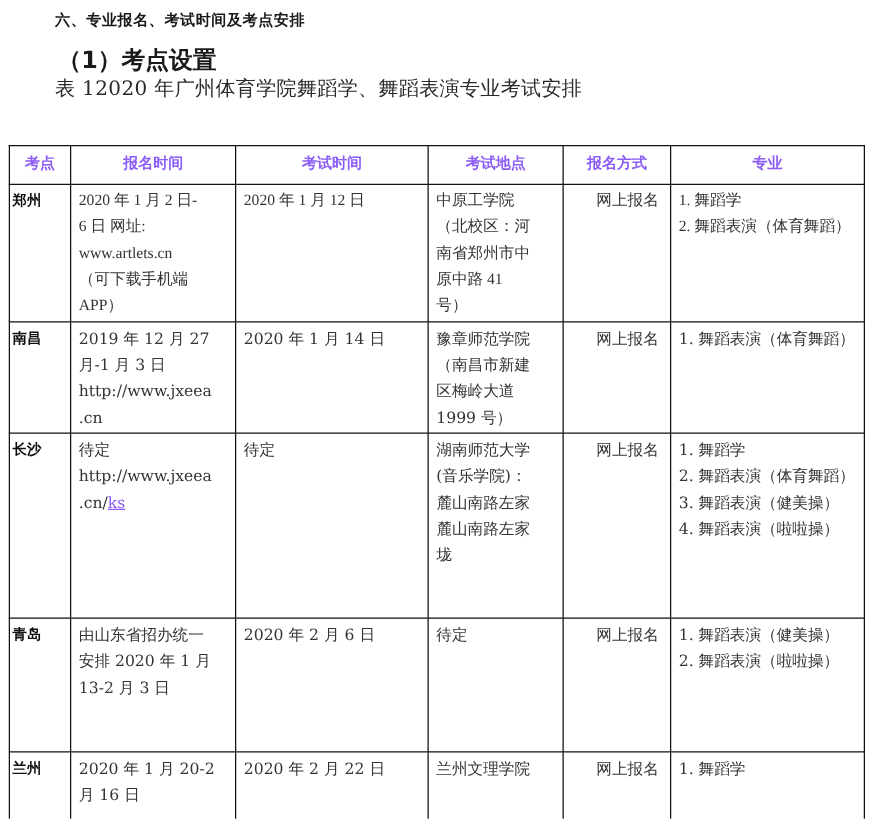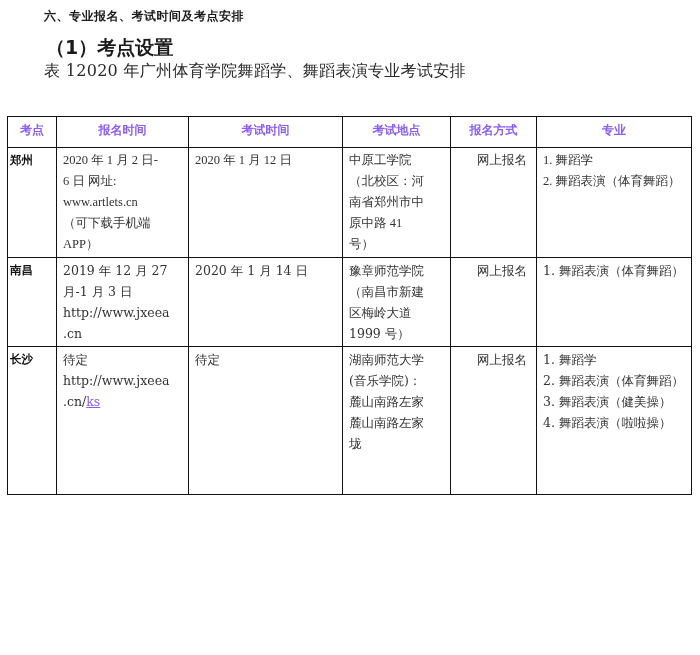--- a/index.html
+++ b/index.html
@@ -186,15 +186,47 @@
       </td>
       <td class="method">网上报名</td>
       <td>
         <span class="line">1. 舞蹈学</span>
         <span class="line">2. 舞蹈表演（体育舞蹈）</span>
         <span class="line">3. 舞蹈表演（健美操）</span>
         <span class="line">4. 舞蹈表演（啦啦操）</span>
       </td>
     </tr>
 
-
+    <tr class="r4">
+      <td class="city">青岛</td>
+      <td>
+        <span class="line">由山东省招办统一</span>
+        <span class="line">安排 2020 年 1 月</span>
+        <span class="line">13-2 月 3 日</span>
+      </td>
+      <td>2020 年 2 月 6 日</td>
+      <td class="place">
+        <span class="line">待定</span>
+      </td>
+      <td class="method">网上报名</td>
+      <td>
+        <span class="line">1.  舞蹈表演（健美操）</span>
+        <span class="line">2.  舞蹈表演（啦啦操）</span>
+      </td>
+    </tr>
+
+    <tr class="r5">
+      <td class="city">兰州</td>
+      <td>
+        <span class="line">2020 年 1 月 20-2</span>
+        <span class="line">月 16 日</span>
+      </td>
+      <td>2020 年 2 月 22 日</td>
+      <td class="place">
+        <span class="line">兰州文理学院</span>
+      </td>
+      <td class="method">网上报名</td>
+      <td>
+        <span class="line">1. 舞蹈学</span>
+      </td>
+    </tr>
   </tbody>
 </table>
 
 </body></html>

